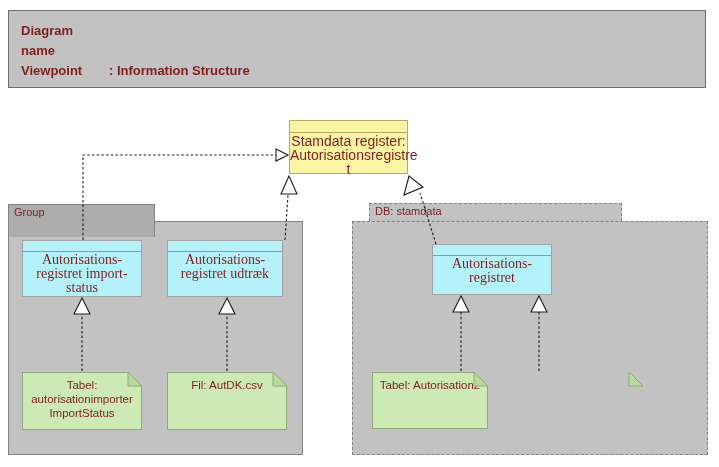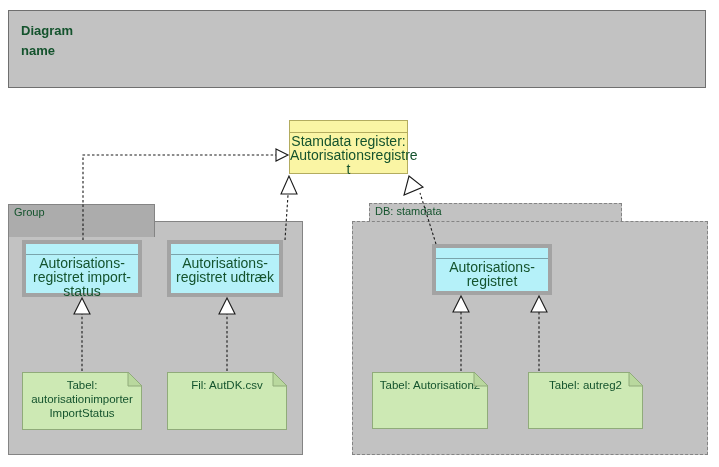--- a/index.html
+++ b/index.html
@@ -2,21 +2,21 @@
 <html><head>
 <meta charset="utf-8">
 <style>
   * { box-sizing: border-box; margin: 0; padding: 0; }
   html,body { background:#ffffff; }
   .scene {
     position: relative;
     width: 719px; height: 467px;
     background: #ffffff;
     font-family: "Liberation Sans", sans-serif;
-    color: #14532d;
+    color: #7f1d1d;
     overflow: hidden;
   }
 
   
   .title-block {
     position: absolute; left: 8px; top: 10px;
     width: 698px; height: 78px;
     background: #c2c2c2;
     border: 1px solid #6f6f6f;
     padding: 10px 0 0 12px;
@@ -44,21 +44,21 @@
 
   
   .obj { position: absolute; z-index: 2; }
   .obj .strip { height: 11px; }
   .obj .obj-label {
     text-align: center;
     font-size: 14px; line-height: 14px;
     white-space: pre-line;
     padding-top: 1px;
   }
-  .obj-cyan   { background:#b5f1f9; border:4px solid #a3a3a3; }
+  .obj-cyan   { background:#b5f1f9; border:1px solid #a3a3a3;font-family:Liberation Serif, serif; }
   .obj-cyan   .strip { border-bottom:1px solid #7aa4ab; }
   .obj-yellow { background:#faf5a4; border:1px solid #b3ac5f; }
   .obj-yellow .strip { height:12px; border-bottom:1px solid #b3ac5f; }
 
   .node-stamdata   { left:289px; top:120px; width:119px; height:54px; }
   .node-importstat { left:22px;  top:240px; width:120px; height:57px; }
   .node-udtraek    { left:167px; top:240px; width:116px; height:57px; }
   .node-autreg     { left:432px; top:244px; width:120px; height:51px; }
 
   
@@ -90,20 +90,24 @@
   .fold { fill:#b9d89e; stroke:#90ab7a; stroke-width:1; }
 </style>
 </head>
 <body>
 
 <div class="scene">
 
   <div class="title-block">
     <div class="title-row">
       <span class="t-label">Diagram name</span>
+    </div>
+    <div class="title-row">
+      <span class="t-label">Viewpoint</span>
+        <span>: Information Structure</span>
     </div>
   </div>
 
   <div class="grp-tab tab-solid group-tab">
     <span>Group</span>
   </div>
   <div class="grp-body body-solid group-body"></div>
 
   <div class="grp-tab tab-dash db-tab">
     <span>DB: stamdata</span>
@@ -140,23 +144,20 @@
     <div class="note-label">Tabel:
 autorisationimporter
 ImportStatus</div>
   </div>
   <div class="note note-2">
     <div class="note-label">Fil: AutDK.csv</div>
   </div>
   <div class="note note-3">
     <div class="note-label">Tabel: Autorisation2</div>
   </div>
-  <div class="note note-4">
-    <div class="note-label">Tabel: autreg2</div>
-  </div>
 
   <svg class="overlay" viewBox="0 0 719 467">
 
     <polygon class="fold-cover" points="127,371 143,371 143,387"></polygon>
     <polygon class="fold" points="128,372 142,386 128,386"></polygon>
     <polygon class="fold-cover" points="272,371 288,371 288,387"></polygon>
     <polygon class="fold" points="273,372 287,386 273,386"></polygon>
     <polygon class="fold-cover" points="473,371 489,371 489,387"></polygon>
     <polygon class="fold" points="474,372 488,386 474,386"></polygon>
     <polygon class="fold-cover" points="628,371 644,371 644,387"></polygon>

